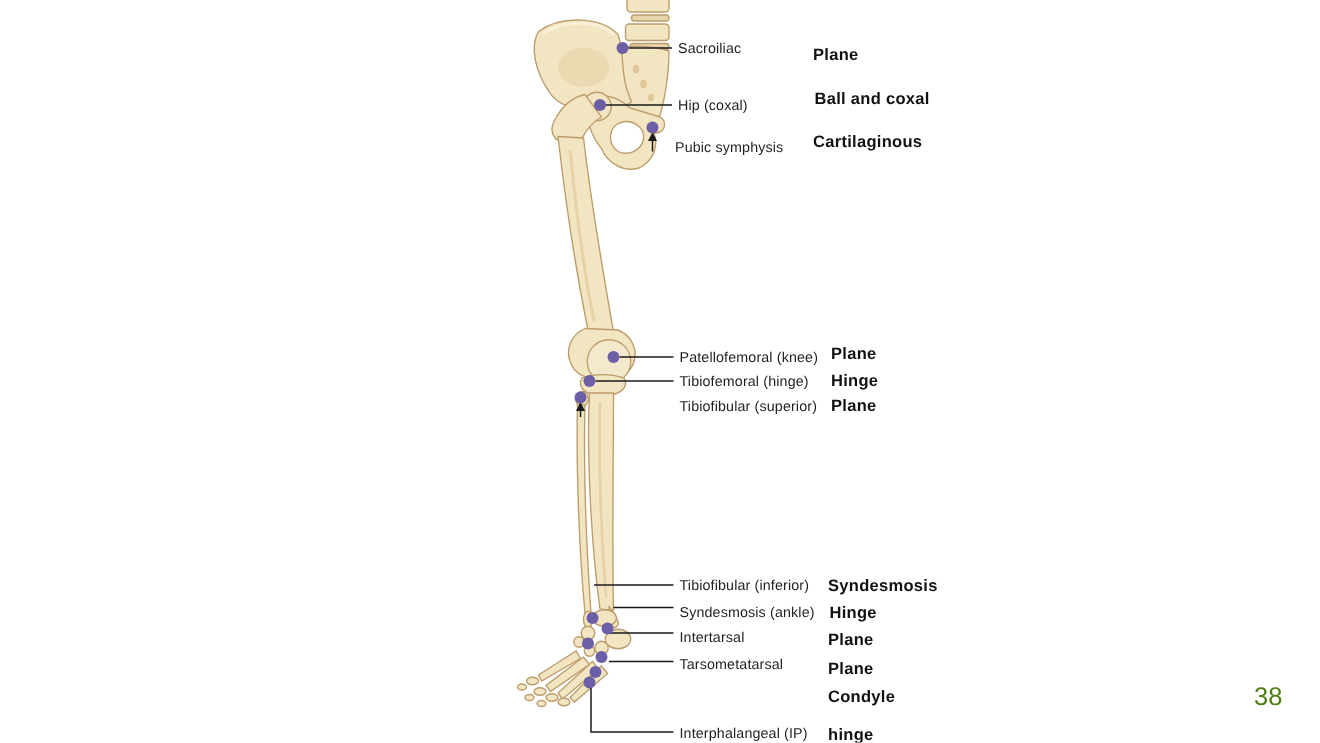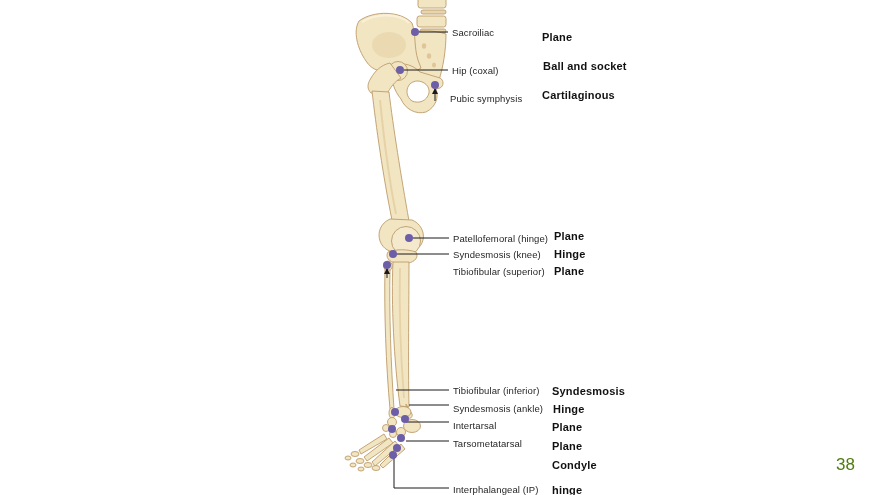--- a/index.html
+++ b/index.html
@@ -123,31 +123,31 @@
       <circle cx="380" cy="429" r="4"></circle>
       <circle cx="389" cy="438" r="4"></circle>
       <circle cx="385" cy="448" r="4"></circle>
       <circle cx="381" cy="455" r="4"></circle>
     </g>
   </svg>
 
   <div class="jlabel" style="left:440px;top:27px">Sacroiliac</div>
   <div class="jlabel" style="left:440px;top:65px">Hip (coxal)</div>
   <div class="jlabel" style="left:438px;top:93px">Pubic symphysis</div>
-  <div class="jlabel" style="left:441px;top:233px">Patellofemoral (hinge)</div>
-  <div class="jlabel" style="left:441px;top:249px">Syndesmosis (knee)</div>
+  <div class="jlabel" style="left:441px;top:233px">Patellofemoral (knee)</div>
+  <div class="jlabel" style="left:441px;top:249px">Tibiofemoral (hinge)</div>
   <div class="jlabel" style="left:441px;top:266px">Tibiofibular (superior)</div>
   <div class="jlabel" style="left:441px;top:385px">Tibiofibular (inferior)</div>
   <div class="jlabel" style="left:441px;top:403px">Syndesmosis (ankle)</div>
   <div class="jlabel" style="left:441px;top:420px">Intertarsal</div>
   <div class="jlabel" style="left:441px;top:438px">Tarsometatarsal</div>
   <div class="jlabel" style="left:441px;top:484px">Interphalangeal (IP)</div>
 
   <div class="jtype" style="left:530px;top:31px">Plane</div>
-  <div class="jtype" style="left:531px;top:60px">Ball and socket</div>
+  <div class="jtype" style="left:531px;top:60px">Ball and coxal</div>
   <div class="jtype" style="left:530px;top:89px">Cartilaginous</div>
   <div class="jtype" style="left:542px;top:230px">Plane</div>
   <div class="jtype" style="left:542px;top:248px">Hinge</div>
   <div class="jtype" style="left:542px;top:265px">Plane</div>
   <div class="jtype" style="left:540px;top:385px">Syndesmosis</div>
   <div class="jtype" style="left:541px;top:403px">Hinge</div>
   <div class="jtype" style="left:540px;top:421px">Plane</div>
   <div class="jtype" style="left:540px;top:440px">Plane</div>
   <div class="jtype" style="left:540px;top:459px">Condyle</div>
   <div class="jtype" style="left:540px;top:484px">hinge</div>

